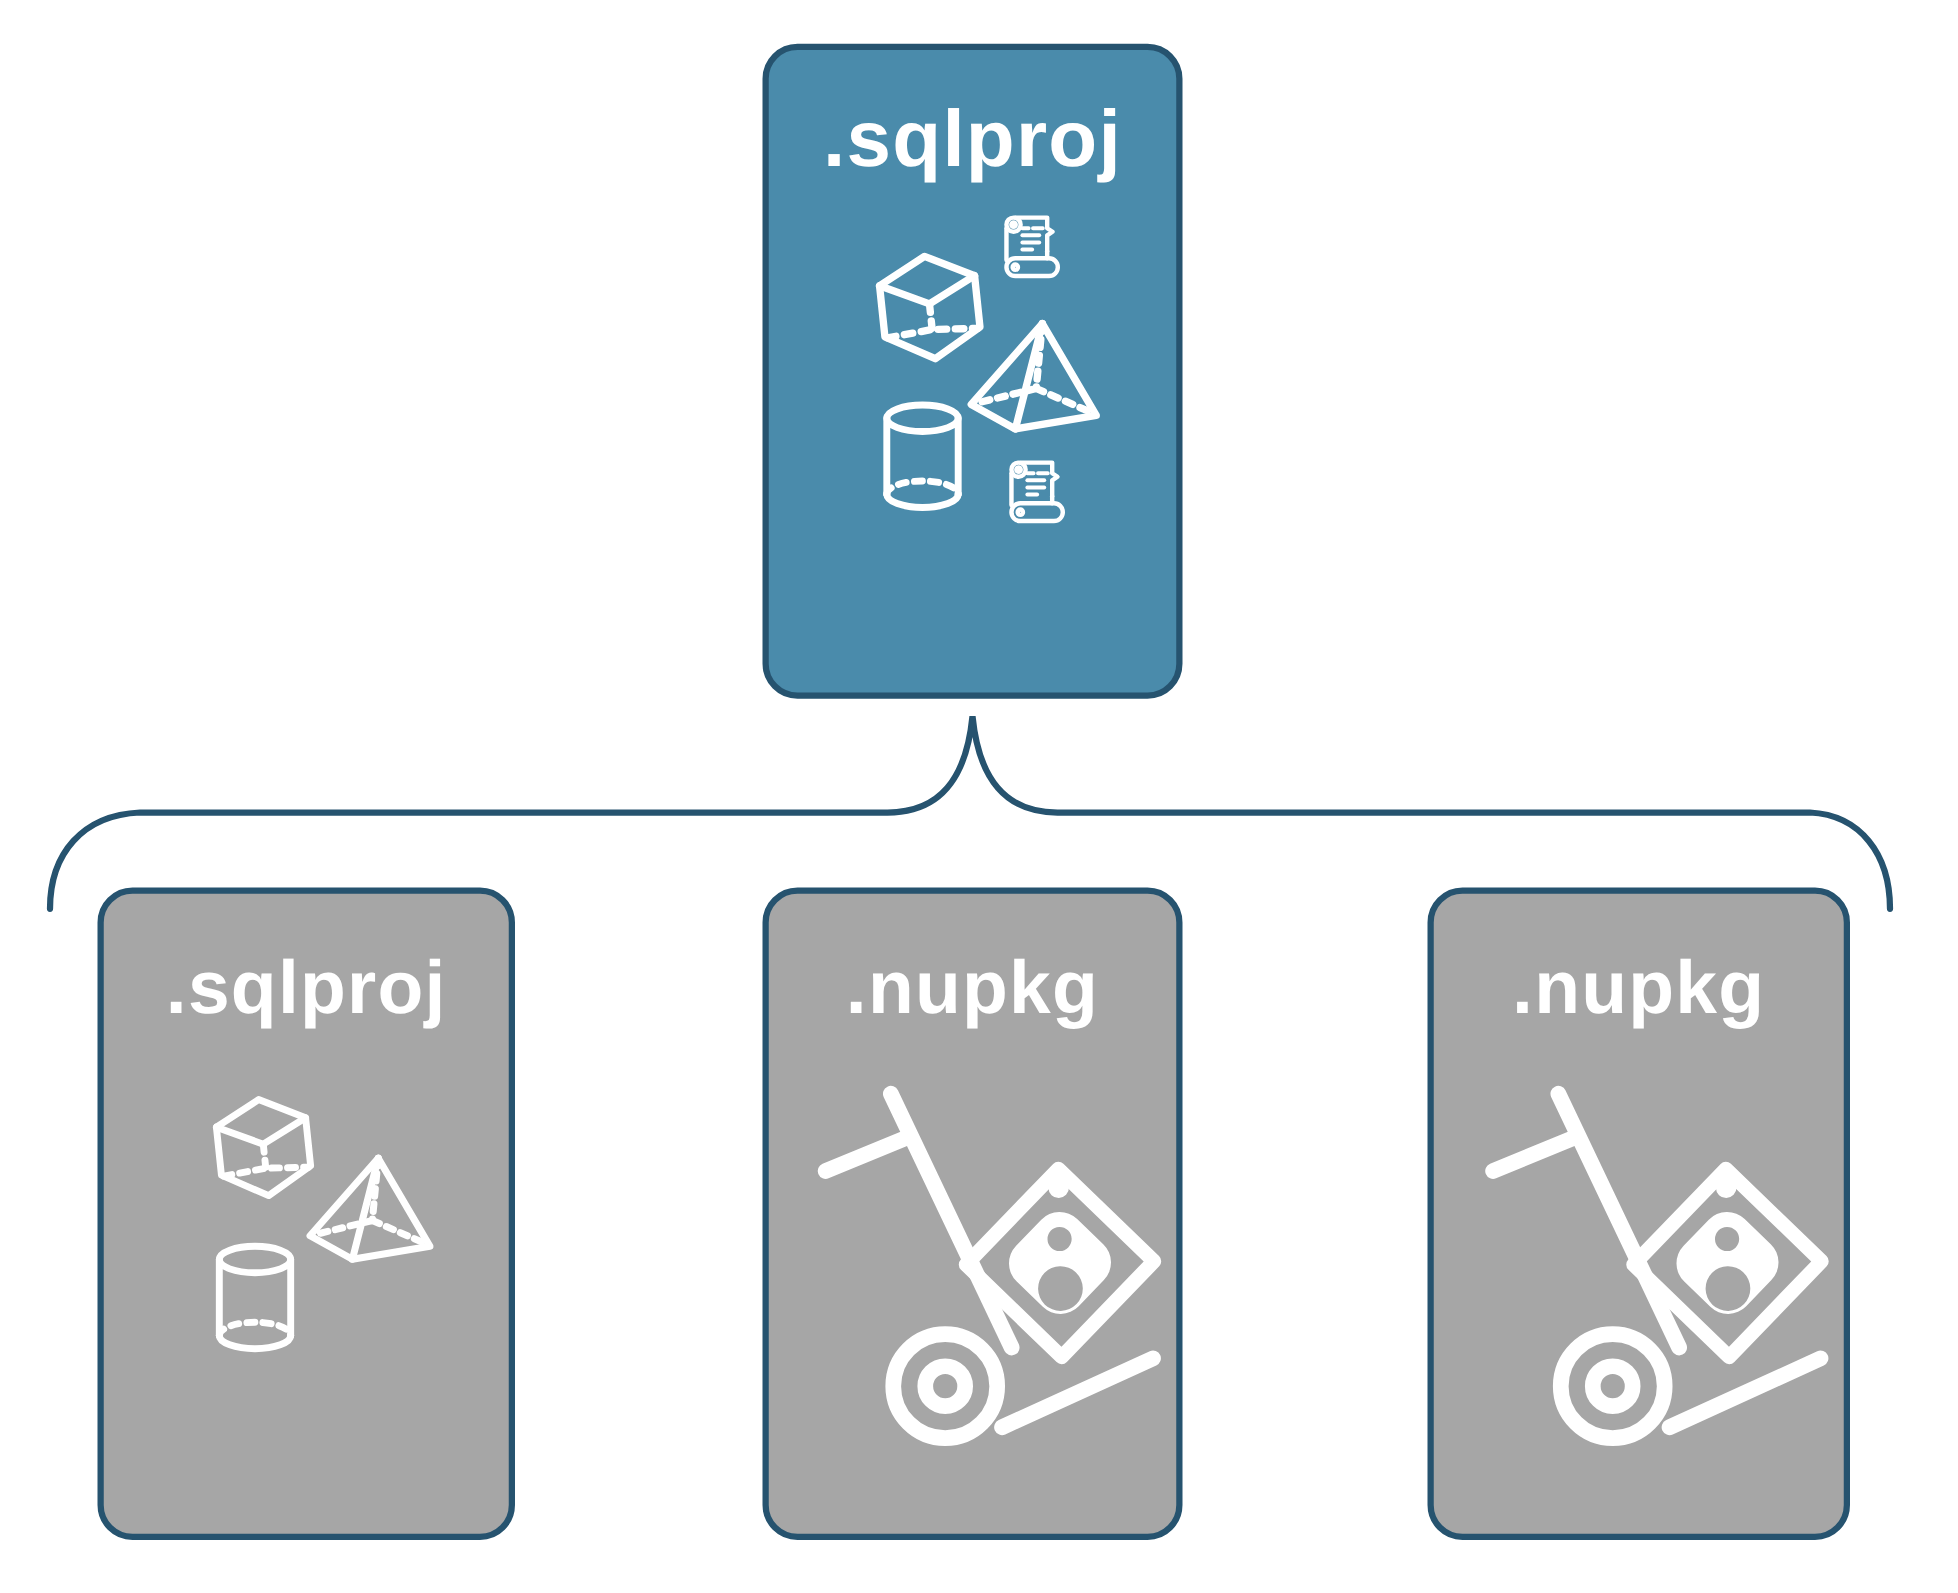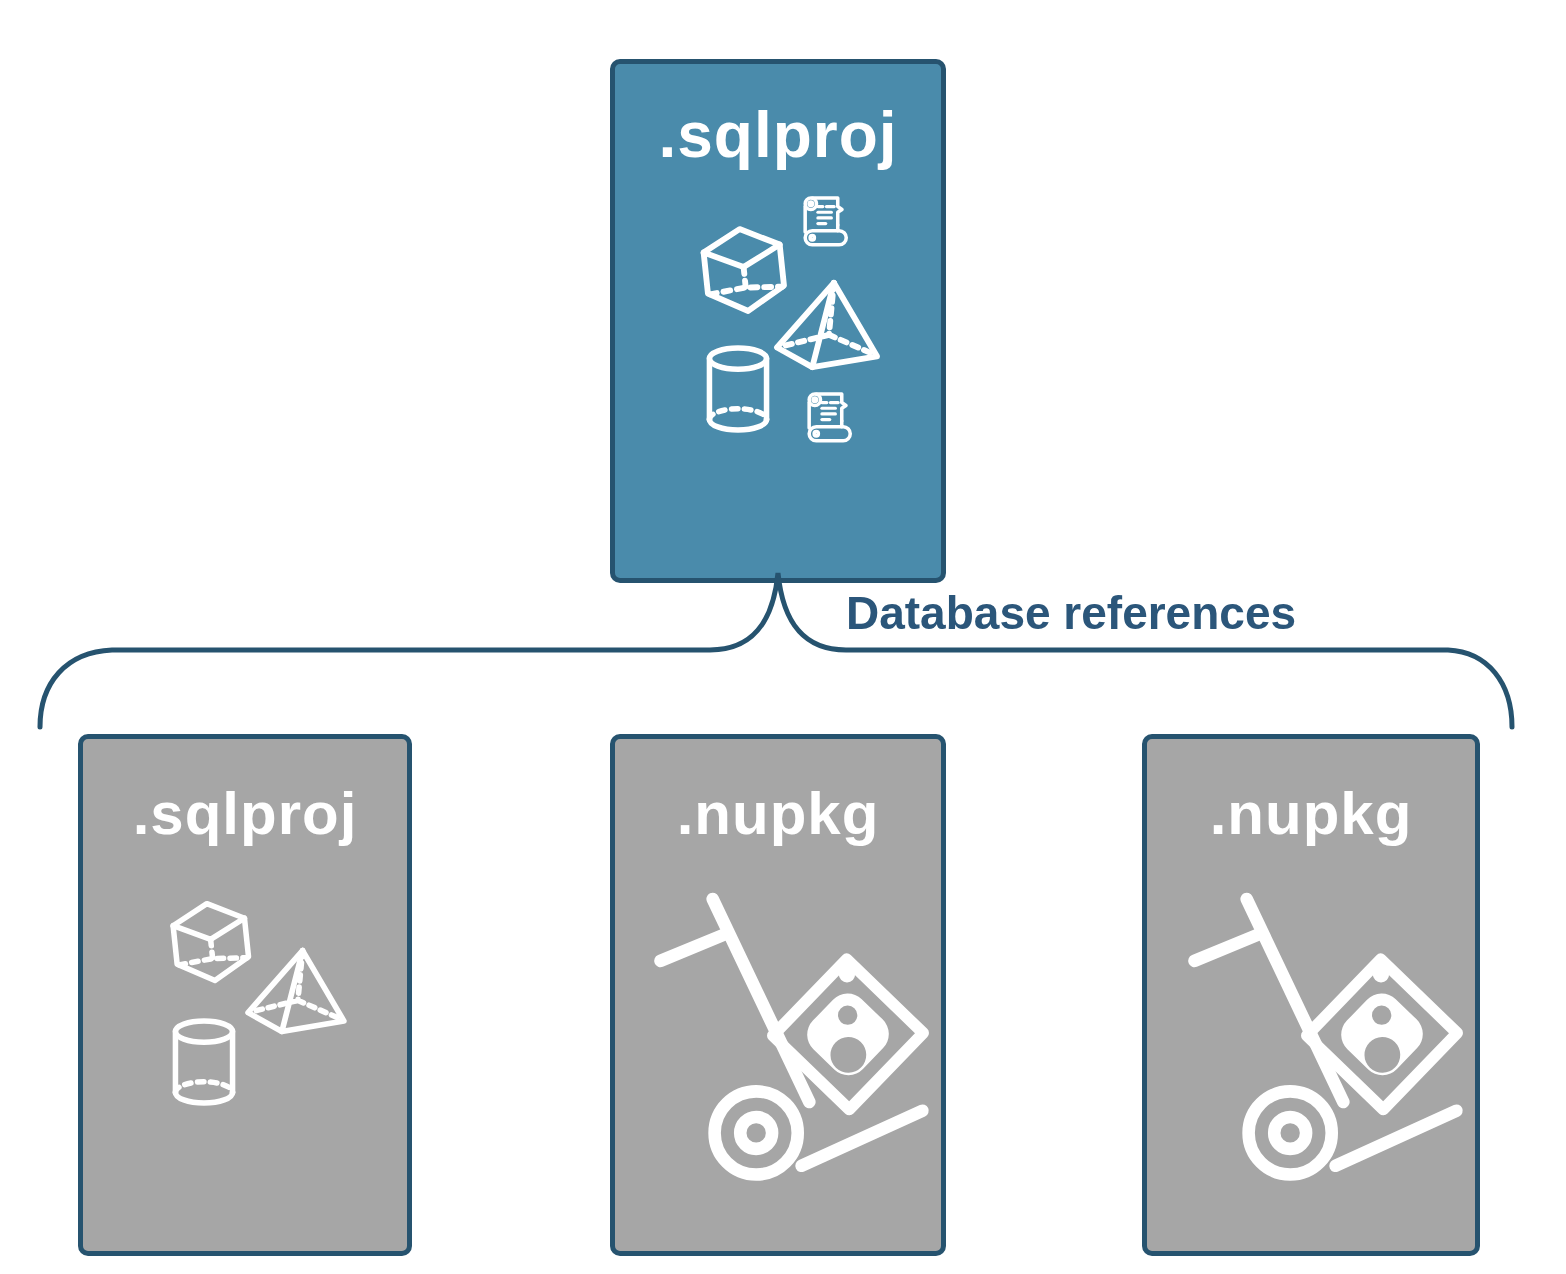--- a/index.html
+++ b/index.html
@@ -2,21 +2,21 @@
 <html><head>
 <meta charset="utf-8">
 <style>
   html,body{margin:0;padding:0;background:#ffffff;}
   #canvas{
     position:relative;width:1566px;height:1274px;background:#ffffff;overflow:hidden;
     font-family:"Liberation Sans",sans-serif;
   }
   .node{
     position:absolute;box-sizing:border-box;
-    border:5px solid #26536F;border-radius:10px;margin-top:24px;
+    border:5px solid #26536F;border-radius:28px;
   }
   .node-root{left:610px;top:35px;width:336px;height:524px;background:#4A8BAB;}
   .node-child{top:710px;height:522px;background:#A6A6A6;}
   .node-child1{left:78px;width:334px;}
   .node-child2{left:610px;width:336px;}
   .node-child3{left:1142px;width:338px;}
   .node-title{
     display:block;text-align:center;color:#ffffff;font-weight:700;
     letter-spacing:1px;
   }
@@ -95,21 +95,20 @@
         <path d="M38 44 h11" stroke-width="4.5"></path>
       </g>
     </svg>
   </div>
 
   <svg class="connector-svg" viewBox="0 0 1520 190">
     <path d="M20 172 C20 128 46 97 92 95 L690 95 C732 95 753 68 758 18
              C763 68 784 95 826 95 L1428 95 C1468 97 1492 128 1492 172" fill="none" stroke="#26536F" stroke-width="5" stroke-linecap="round"></path>
   </svg>
 
-  <div class="connector-label">Database references</div>
 
   <div class="node node-child node-child1">
     <span class="node-title">.sqlproj</span>
 
     <svg class="icon rot" style="left:82px;top:158px;" width="92" height="92" viewBox="0 0 100 100">
       <g fill="none" stroke="#fff" stroke-width="6" stroke-linejoin="round" stroke-linecap="round">
         <path d="M50 7 L89 27 L89 69 L50 91 L11 69 L11 27 Z"></path>
         <path d="M11 27 L50 46 L89 27"></path>
         <path d="M50 46 V66" stroke-dasharray="7 7"></path>
         <path d="M13 70 L50 67 L87 70" stroke-dasharray="7 7"></path>

